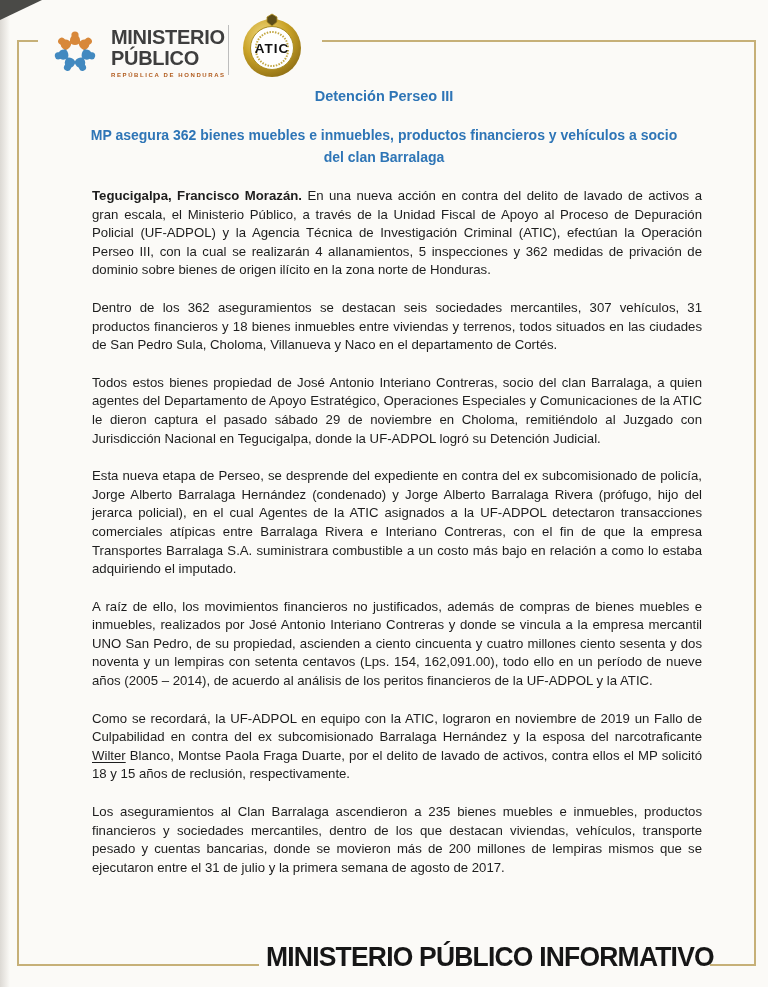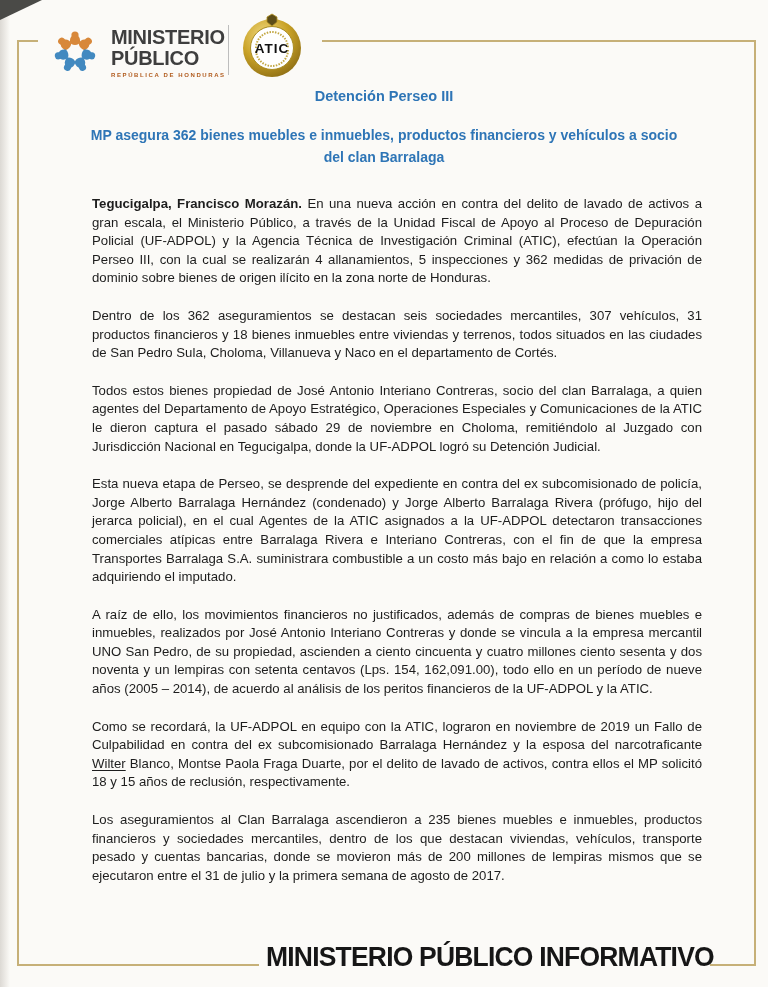--- a/index.html
+++ b/index.html
@@ -34,21 +34,21 @@
 
   
   .title{position:absolute;left:0;top:88px;width:768px;text-align:center;
     color:#2e75b6;font-weight:bold;font-size:14.5px;}
   .subtitle{position:absolute;left:84px;top:124px;width:600px;text-align:center;
     color:#2e75b6;font-weight:bold;font-size:14px;line-height:22px;}
 
   
   .content{position:absolute;left:92px;top:187px;width:610px;}
   .content p{
-    margin:8px 0 19px 0;text-align:justify;
+    margin:0 0 19px 0;text-align:justify;
     color:#1d1d1d;font-size:13.2px;line-height:18.6px;
   }
   .seg-bold{font-weight:bold;}
   .seg-underline{}
   .seg-spellcheck{
     text-decoration-line:underline;
     text-decoration-style:wavy;
     text-decoration-color:#c1473a;
     text-decoration-thickness:1px;
     text-underline-offset:2px;

